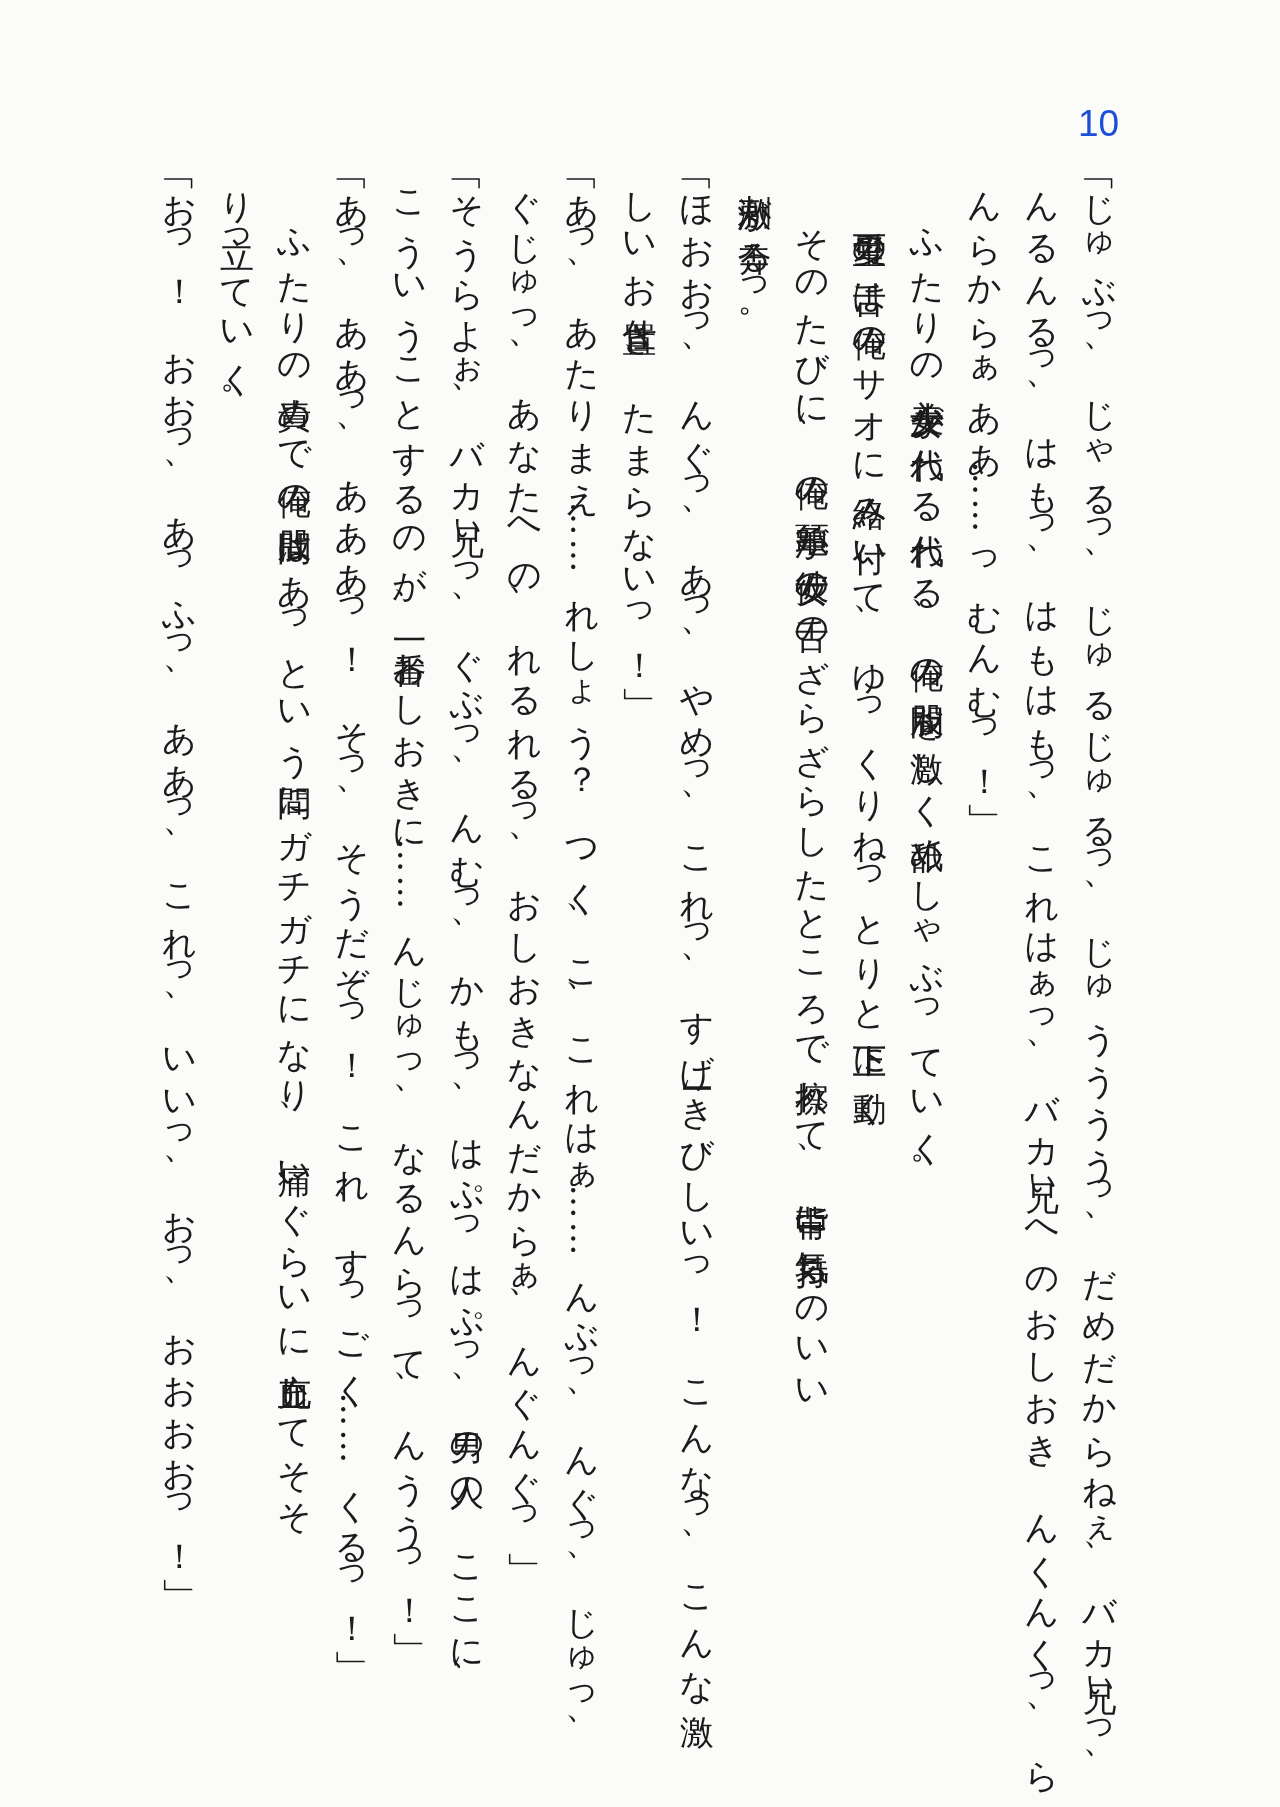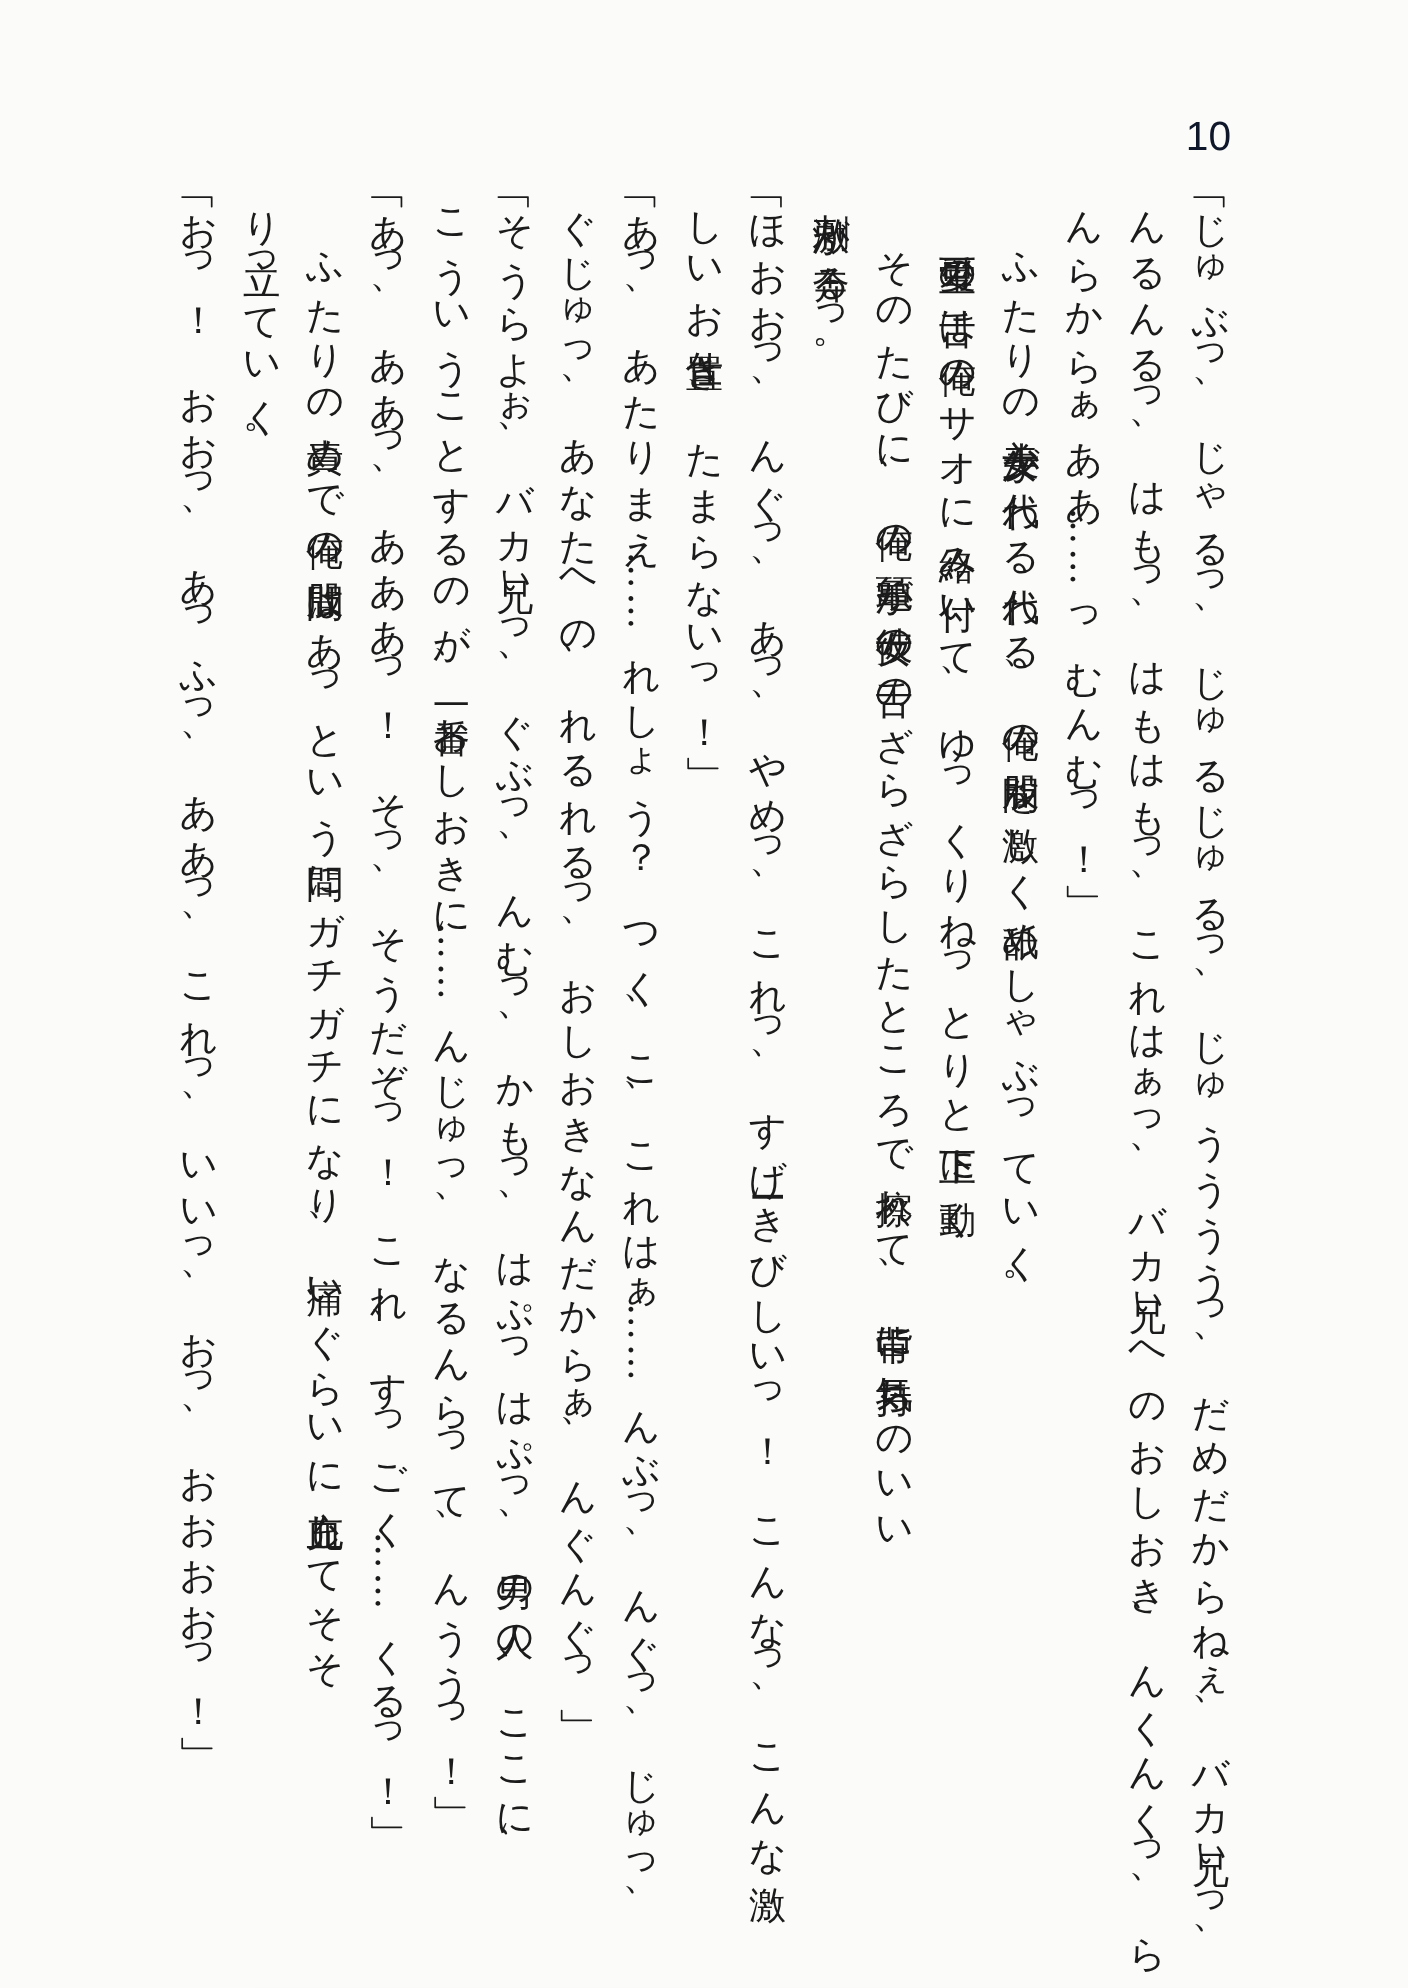--- a/index.html
+++ b/index.html
@@ -20,21 +20,21 @@
   }
   .page-number {
     position: absolute;
     top: 104px;
     left: 1078px;
     width: 40px;
     text-align: center;
     font-family: "Liberation Sans", "DejaVu Sans", sans-serif;
     font-size: 37px;
     line-height: 40px;
-    color: #0f172a;
+    color: #1d4ed8;
   }
   .text-block {
     position: absolute;
     top: 168px;
     right: 152px;
     height: 1490px;
     -webkit-writing-mode: vertical-rl;
     writing-mode: vertical-rl;
     text-orientation: mixed;
     font-family: "DejaVu Serif", "Liberation Serif", serif;

